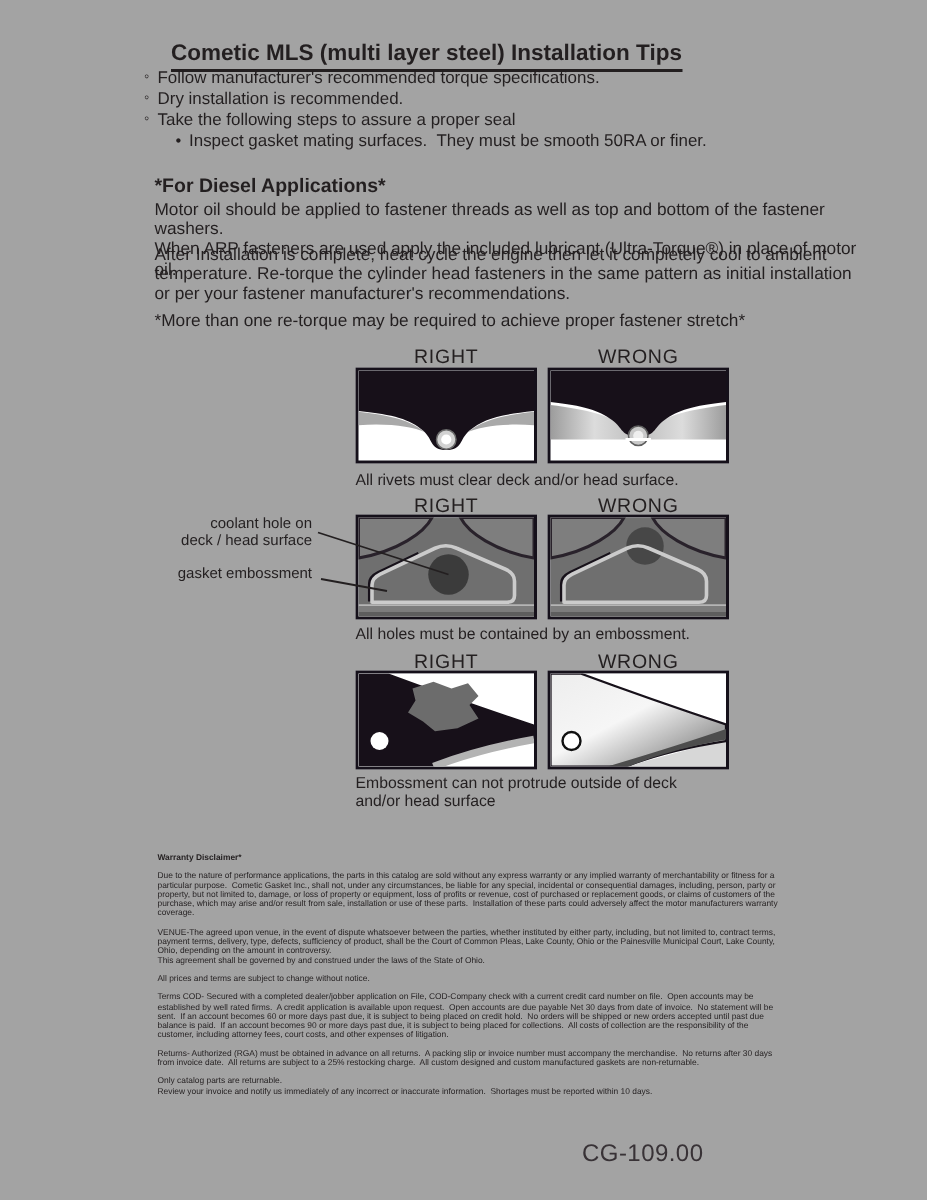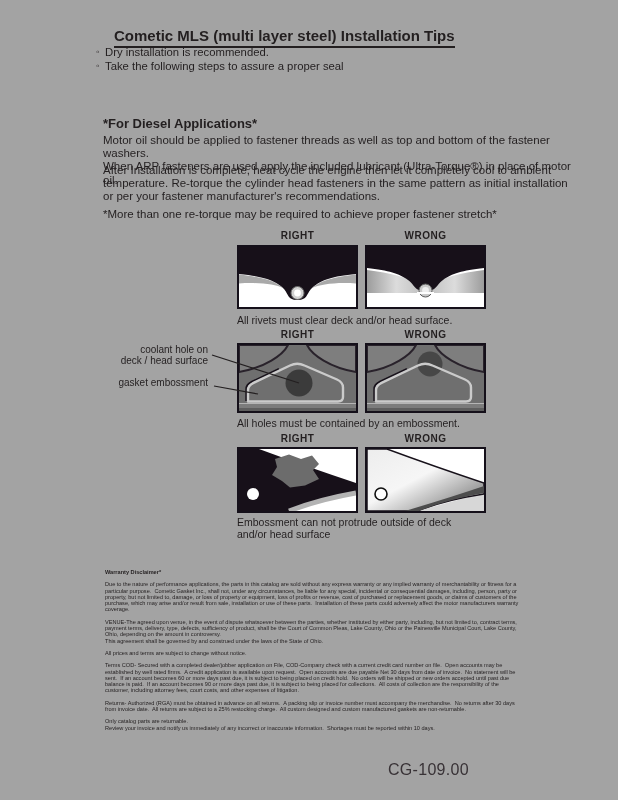--- a/index.html
+++ b/index.html
@@ -19,21 +19,21 @@
   .bullet.lv1::before{content:"\25E6";position:absolute;left:0;top:0;font-size:10px;}
   .bullet.lv2{margin-left:21px;}
   .bullet.lv2::before{content:"\2022";position:absolute;left:0;top:0;font-size:11px;}
   
   .diesel-h{left:103px;top:116px;font-size:13px;font-weight:bold;white-space:pre;}
   .body-p{font-size:11.5px;line-height:13.2px;white-space:pre-wrap;width:470px;}
   .p1{left:103px;top:134px;}
   .p2{left:103px;top:164px;}
   .note{left:103px;top:208px;}
   
-  .fig-label{font-size:10px;font-weight:bold;letter-spacing:0.5px;width:121px;text-align:center;white-space:pre;}
+  .fig-label{font-size:13px;font-weight:normal;letter-spacing:0.5px;width:121px;text-align:center;white-space:pre;}
   .panel{width:121px;height:64px;border:2px solid #15101a;box-sizing:border-box;background:#fff;}
   .panel svg{display:block;width:117px;height:100%;}
   .panel2{height:70px;}
   .panel3{height:66px;}
   .caption{font-size:10.5px;font-weight:normal;line-height:12px;white-space:pre-wrap;}
   .colL{left:237px;} .colR{left:365px;}
   .ann{width:108px;text-align:right;font-size:10px;line-height:10.5px;white-space:pre-line;}
   .page-code{left:388px;top:761px;font-size:16px;color:#383236;letter-spacing:0.3px;white-space:pre;}
   
   .warranty{left:105px;top:569px;width:414px;font-size:5.6px;line-height:6.3px;}
@@ -41,22 +41,24 @@
   .warranty p{margin:0 0 6px 0;white-space:pre-wrap;}
 </style>
 </head>
 <body>
 
 <div class="page">
 
   <div class="abs title">Cometic MLS (multi layer steel) Installation Tips</div>
 
   <div class="abs bullets">
+    <div class="bullet lv1">Follow manufacturer's recommended torque specifications.</div>
     <div class="bullet lv1">Dry installation is recommended.</div>
     <div class="bullet lv1">Take the following steps to assure a proper seal</div>
+    <div class="bullet lv2">Inspect gasket mating surfaces.  They must be smooth 50RA or finer.</div>
   </div>
 
   <div class="abs diesel-h">*For Diesel Applications*</div>
   <div class="abs body-p p1">Motor oil should be applied to fastener threads as well as top and bottom of the fastener washers.
 When ARP fasteners are used apply the included lubricant (Ultra-Torque®) in place of motor oil.</div>
   <div class="abs body-p p2">After Installation is complete, heat cycle the engine then let it completely cool to ambient
 temperature. Re-torque the cylinder head fasteners in the same pattern as initial installation
 or per your fastener manufacturer's recommendations.</div>
   <div class="abs body-p note">*More than one re-torque may be required to achieve proper fastener stretch*</div>
 

